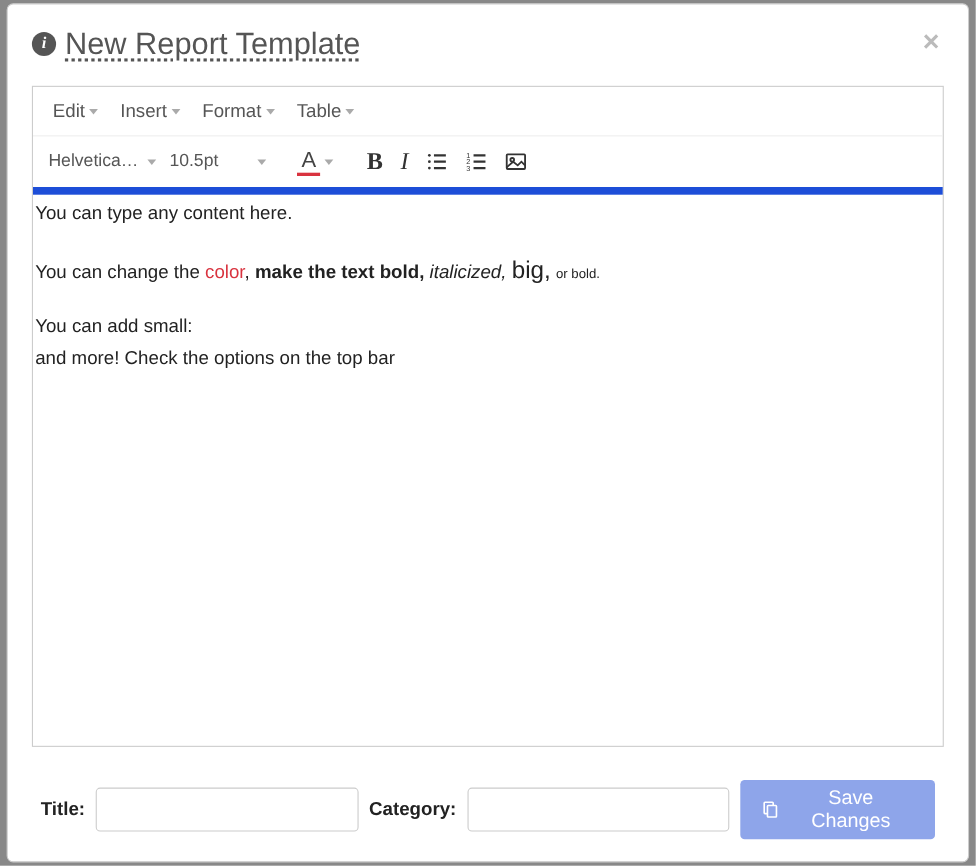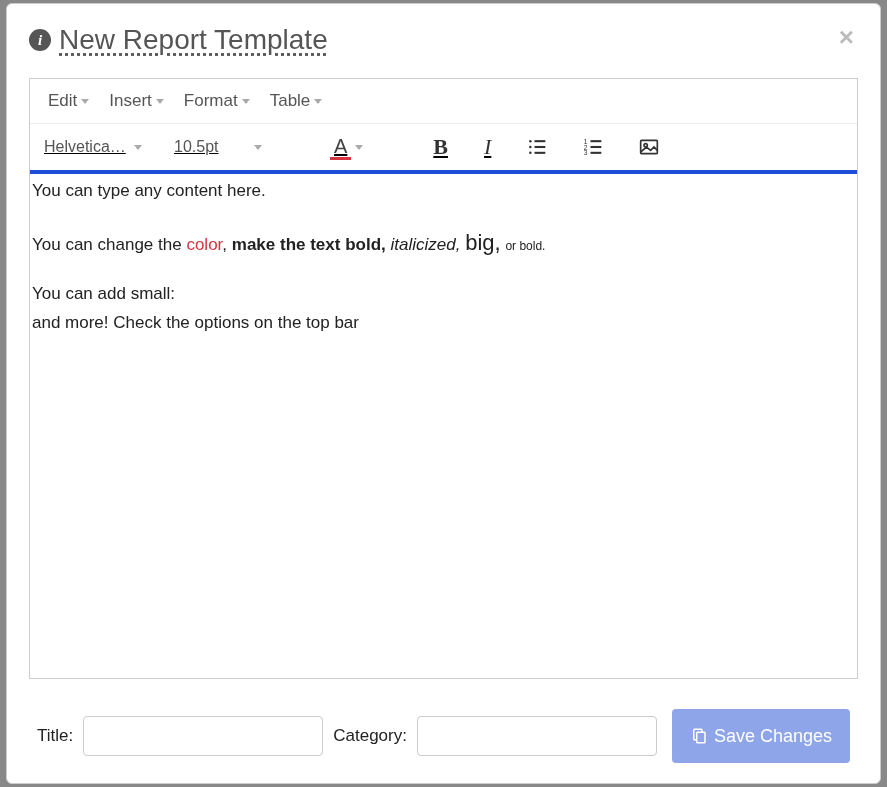--- a/index.html
+++ b/index.html
@@ -93,23 +93,22 @@
       height: 0;
       border-left: 4px solid transparent;
       border-right: 4px solid transparent;
       border-top: 5px solid #aaa;
       display: inline-block;
     }
     .toolbar {
       display: flex;
       align-items: center;
       padding: 6px 8px;
-      border-bottom: 4px solid #1d4ed8;
-      gap: 20px;
-      text-decoration: underline;
+      border-bottom: 7px solid #1d4ed8;
+      gap: 0;
     }
     .tb-select {
       color: #555;
       font-size: 16px;
       padding: 4px 6px;
       cursor: pointer;
       display: flex;
       align-items: center;
       gap: 6px;
     }
@@ -166,21 +165,21 @@
       height: 16px;
       display: block;
     }
     .footer {
       display: flex;
       align-items: center;
       gap: 10px;
       padding: 0 8px;
     }
     .footer-label {
-      font-weight: normal;
+      font-weight: bold;
       font-size: 17px;
       color: #222;
     }
     .footer-input {
       border: 1px solid #ccc;
       border-radius: 4px;
       height: 40px;
       padding: 6px 10px;
       font-size: 15px;
       width: 240px;

